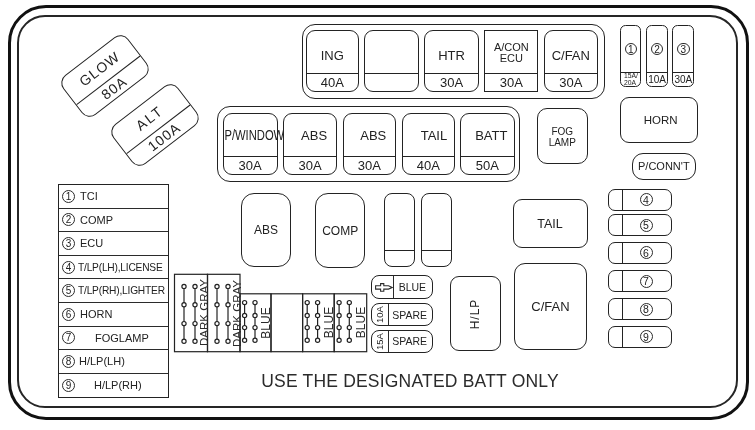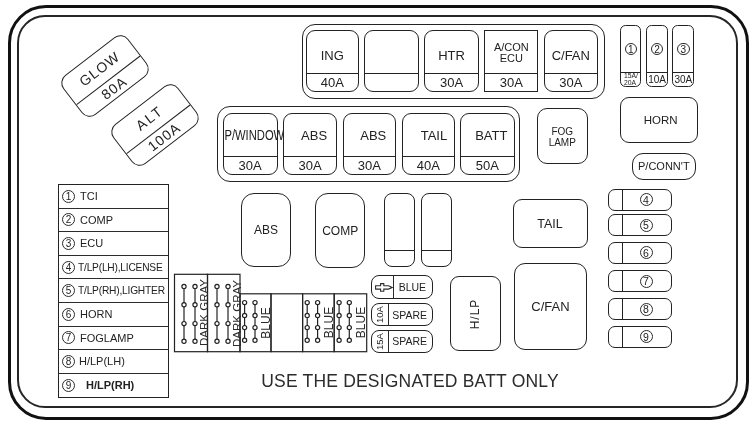--- a/index.html
+++ b/index.html
@@ -58,31 +58,31 @@
         <span style="margin-left:3px;letter-spacing:-0.2px;">T/LP(RH),LIGHTER</span>
       </div>
 
   <div style="height:22.6px;border-bottom:1px solid #2b2b2b;display:flex;align-items:center;padding-left:3px;font-size:11px;">
         <span class="cd">6</span>
         <span style="margin-left:5px;">HORN</span>
       </div>
 
   <div style="height:22.6px;border-bottom:1px solid #2b2b2b;display:flex;align-items:center;padding-left:3px;font-size:11px;">
         <span class="cd">7</span>
-        <span style="margin-left:5px;">FOGLAMP</span>
+        <span style="margin-left:20px;">FOGLAMP</span>
       </div>
 
   <div style="height:22.6px;border-bottom:1px solid #2b2b2b;display:flex;align-items:center;padding-left:3px;font-size:11px;">
         <span class="cd">8</span>
         <span style="margin-left:4px;">H/LP(LH)</span>
       </div>
 
   <div style="height:22.6px;display:flex;align-items:center;padding-left:3px;font-size:11px;">
         <span class="cd">9</span>
-        <span style="margin-left:11px;font-weight:bold;">H/LP(RH)</span>
+        <span style="margin-left:19px;">H/LP(RH)</span>
       </div>
 </div>
 
 <div class="bx" style="left:301.7px;top:24px;width:303px;height:75px;border-radius:13px;"></div>
 
 <div class="bx fuse" style="left:305.5px;top:30px;width:53.5px;height:62px;border-radius:9px;">
   <div class="fl" style="font-size:13px;padding-top:6px;">ING</div>
       <div class="fa" style="font-size:13px;">40A</div>
 </div>
 

